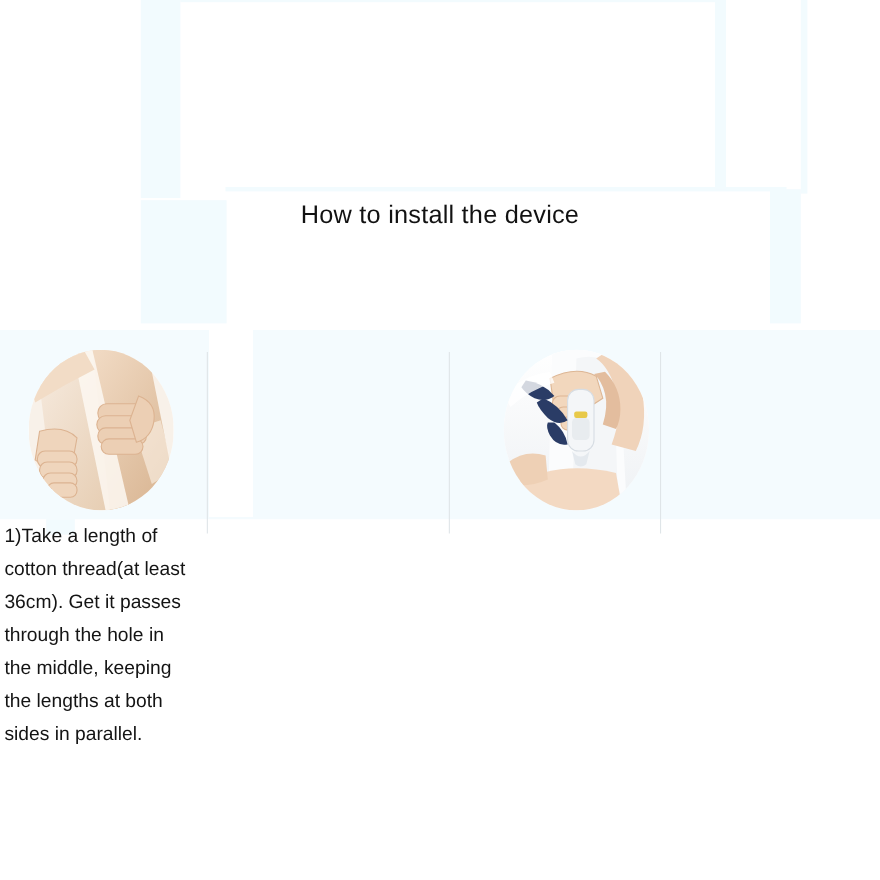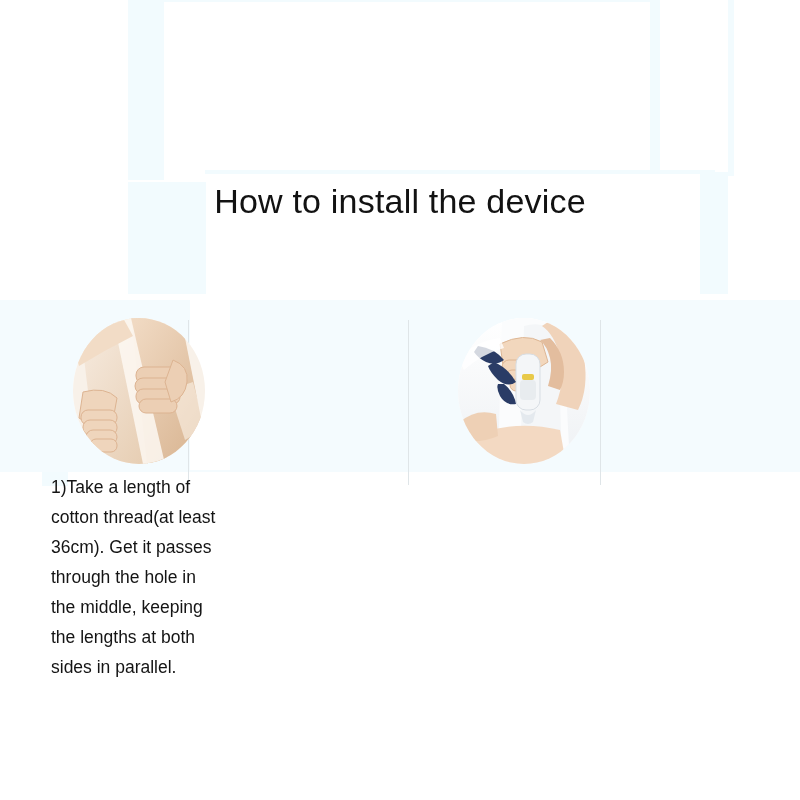--- a/index.html
+++ b/index.html
@@ -48,40 +48,40 @@
     width: 40px; height: 170px;
     background: #ffffff;
   }
 
   
   .title {
     position: absolute;
     left: 0; top: 182px;
     width: 800px;
     text-align: center;
-    font-size: 34px;
+    font-size: 23px;
     font-weight: 400;
     color: #121212;
     letter-spacing: 0.2px;
   }
 
   
   .steps {
     position: absolute;
     left: 0; top: 300px;
     width: 800px;
     height: 500px;
   }
 
   .step {
     position: absolute;
     top: 0;
     height: 500px;
   }
-  .step-1 { left: 0px;   width: 200px; margin-left: 47px; }
+  .step-1 { left: 0px;   width: 200px; }
   .step-2 { left: 208px; width: 196px; }
   .step-3 { left: 404px; width: 194px; }
   .step-4 { left: 600px; width: 200px; }
 
   .divider {
     position: absolute;
     top: 20px;
     width: 1px;
     height: 165px;
     background: #dfe5e8;

